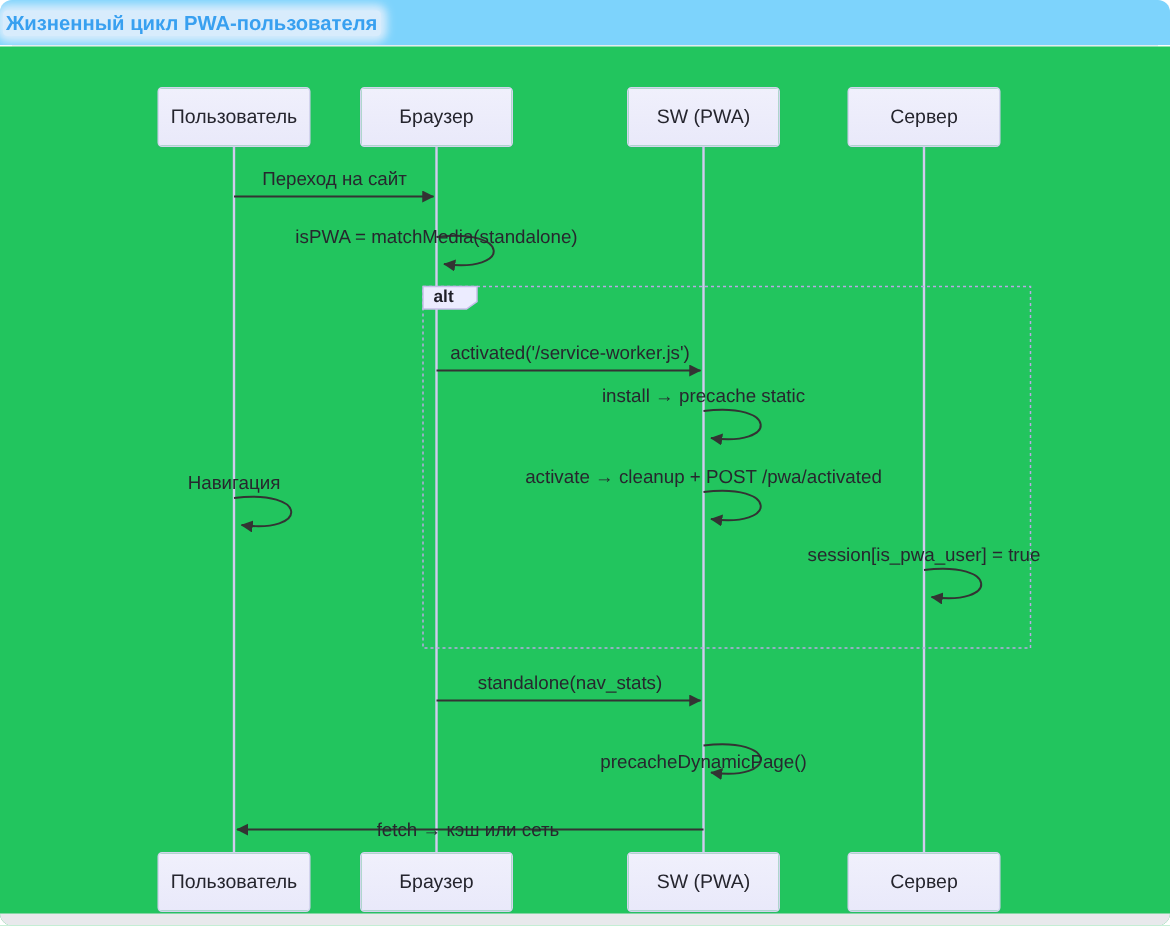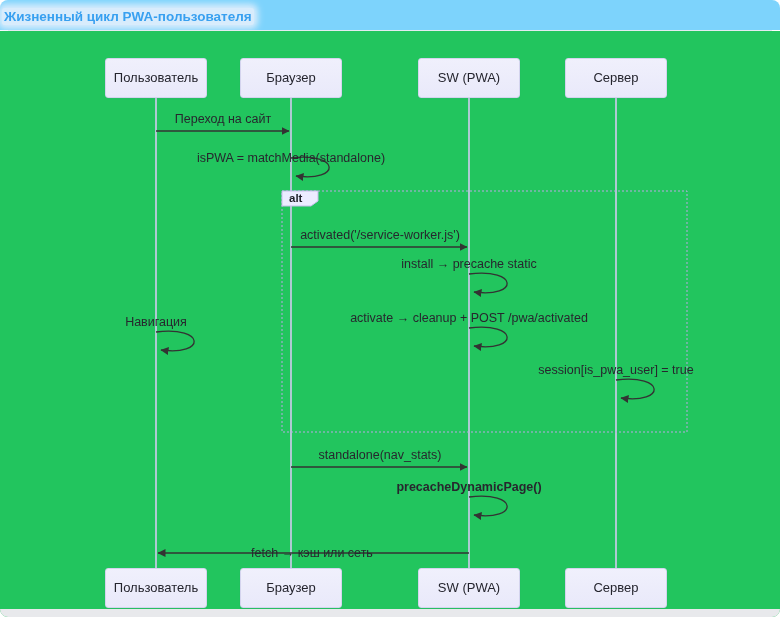--- a/index.html
+++ b/index.html
@@ -102,18 +102,18 @@
     <div class="alt-kw" style="left:289px;top:160px;">alt</div>
 
     <div class="msg" style="left:223px;top:81px;">Переход на сайт</div>
     <div class="msg" style="left:291px;top:120px;">isPWA = matchMedia(standalone)</div>
     <div class="msg" style="left:380px;top:197px;">activated('/service-worker.js')</div>
     <div class="msg" style="left:469px;top:226px;">install → precache static</div>
     <div class="msg" style="left:469px;top:280px;">activate → cleanup + POST /pwa/activated</div>
     <div class="msg" style="left:156px;top:284px;">Навигация</div>
     <div class="msg" style="left:616px;top:332px;">session[is_pwa_user] = true</div>
     <div class="msg" style="left:380px;top:417px;">standalone(nav_stats)</div>
-    <div class="msg" style="left:469px;top:449px;font-weight:bold;">precacheDynamicPage()</div>
+    <div class="msg" style="left:469px;top:470px;">precacheDynamicPage()</div>
     <div class="msg" style="left:312px;top:515px;">fetch → кэш или сеть</div>
 
     <div class="bottom-strip"></div>
   </div>
 </div>
 
 </body></html>

